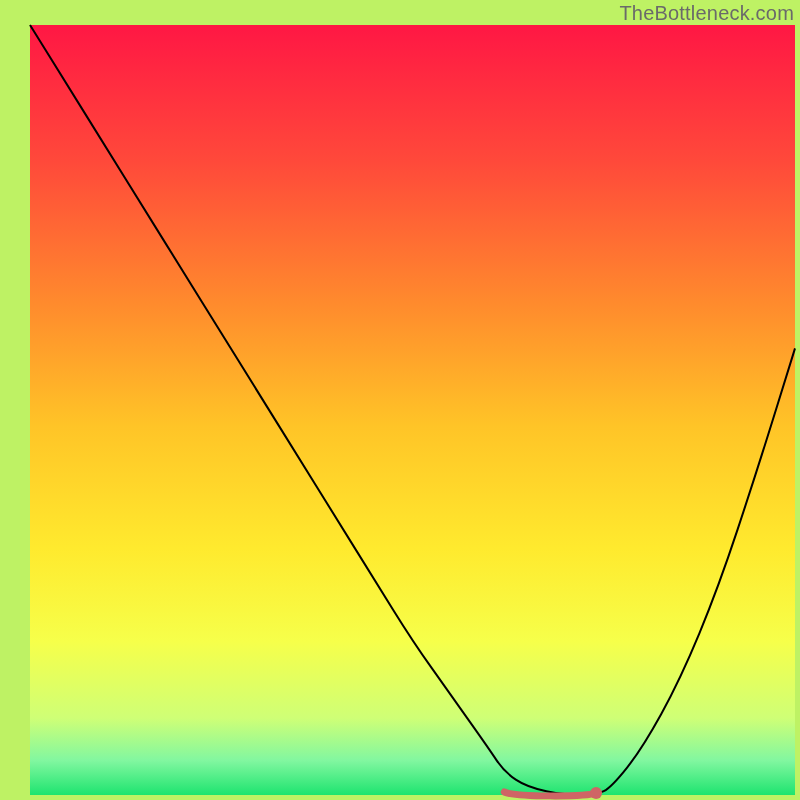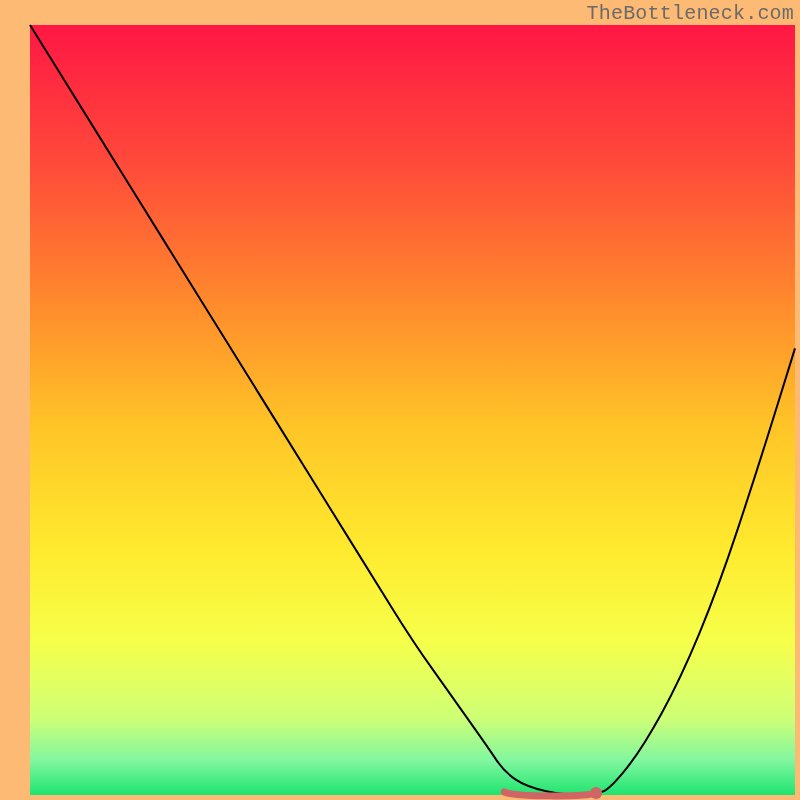--- a/index.html
+++ b/index.html
@@ -8,22 +8,21 @@
     width: 800px;
     height: 800px;
     overflow: hidden;
     background: #000;
     font-family: Arial, Helvetica, sans-serif;
   }
   .frame {
     position: relative;
     width: 800px;
     height: 800px;
-    background: #fdba74;
-    font-family: Liberation Mono, monospace;
+    background: #bef264;
   }
   .watermark {
     position: absolute;
     top: 2px;
     right: 6px;
     color: #6a6a6a;
     font-size: 20px;
     font-weight: 500;
     letter-spacing: 0.2px;
     z-index: 10;

